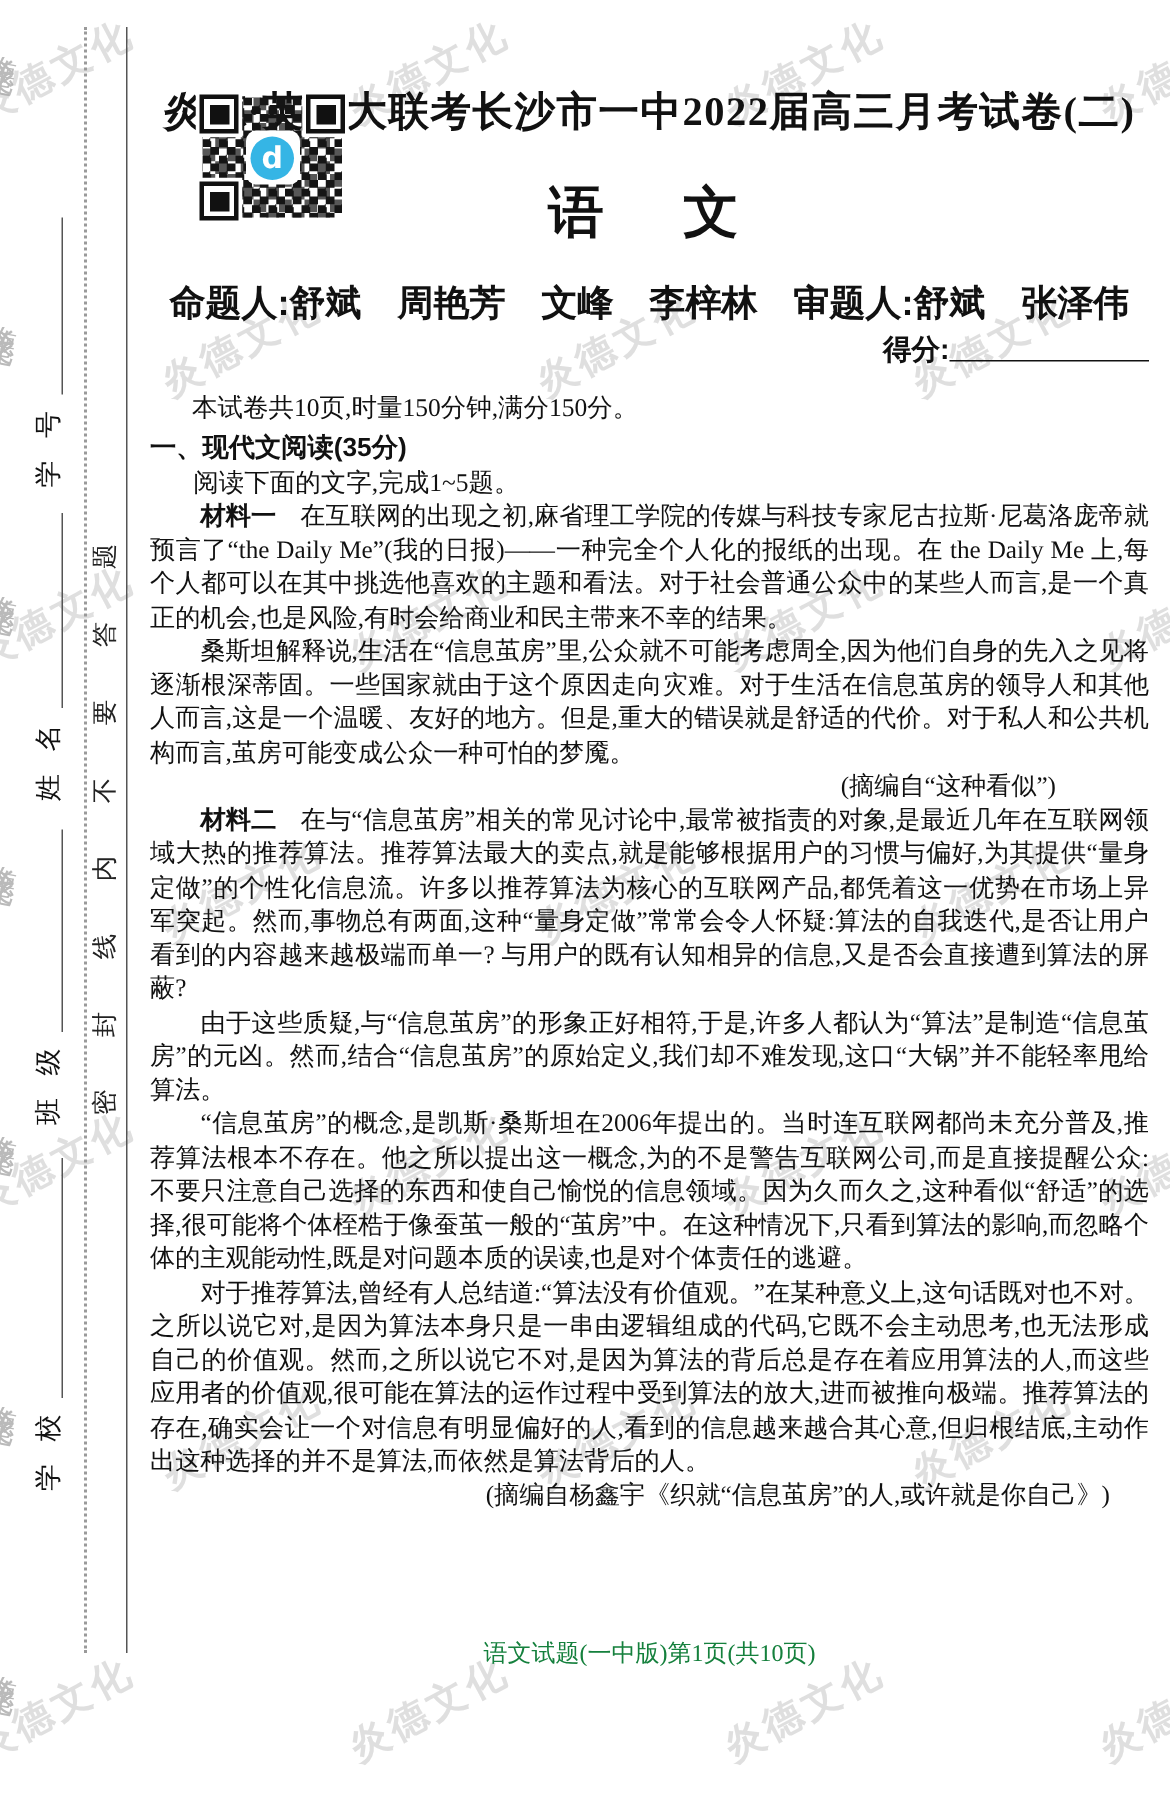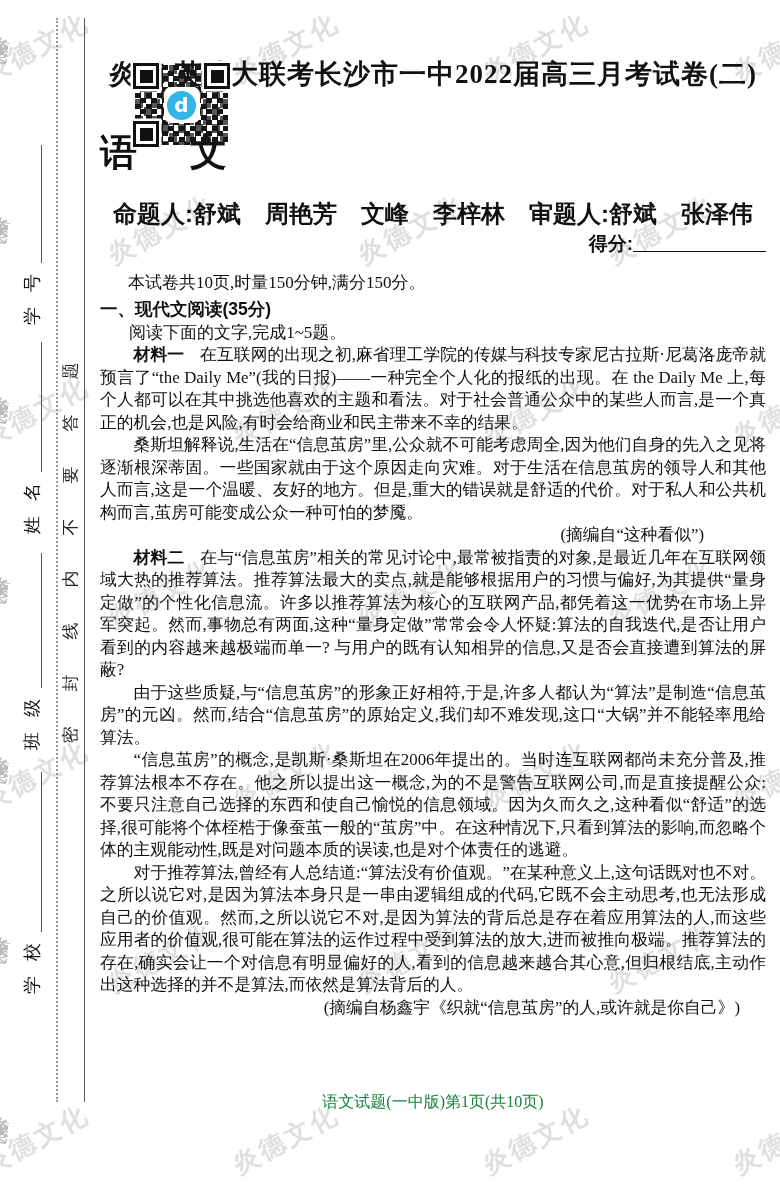--- a/index.html
+++ b/index.html
@@ -48,22 +48,22 @@
   .qr-logo { position:absolute; left:50%; top:50%; width:36px; height:36px;
     margin:-18px 0 0 -18px; background:#fff; border-radius:7px;
     display:flex; align-items:center; justify-content:center; }
   .qr-logo .dot { width:29px; height:29px; border-radius:50%; background:#35b5e5;
     color:#fff; font:bold 20px "DejaVu Sans",sans-serif;
     display:flex; align-items:center; justify-content:center; }
   
   .content { position:absolute; left:100px; top:14px; width:666px; z-index:1; }
   .exam-title { font-size:27px; font-weight:bold; text-align:center; line-height:40px;
     letter-spacing:1px;margin-top:40px; }
-  .subject { font-size:37px; font-weight:bold; text-align:left; line-height:44px;
-    margin-top:37px; letter-spacing:8px;
+  .subject { font-size:37px; font-weight:bold; text-align:center; line-height:44px;
+    margin-top:26px; letter-spacing:8px;
     font-family:"Liberation Sans","DejaVu Sans",sans-serif; }
   .setters { font-size:24px; font-weight:bold; text-align:center; line-height:28px;
     margin-top:25px; font-family:"Liberation Sans","DejaVu Sans",sans-serif; }
   .score-row { text-align:right; font-size:19px; font-weight:bold; margin-top:3px;
     height:26px; font-family:"Liberation Sans","DejaVu Sans",sans-serif; }
   .score-blank { display:inline-block; width:133px; height:18px;
     border-bottom:1.6px solid #111; vertical-align:-2px; }
   .intro { margin:14px 0 0 0; text-indent:1.65em; font-size:17px; line-height:24px; }
   .h-section { font-size:17.5px; font-weight:bold; line-height:24px; margin-top:2px;
     font-family:"Liberation Sans","DejaVu Sans",sans-serif; }

